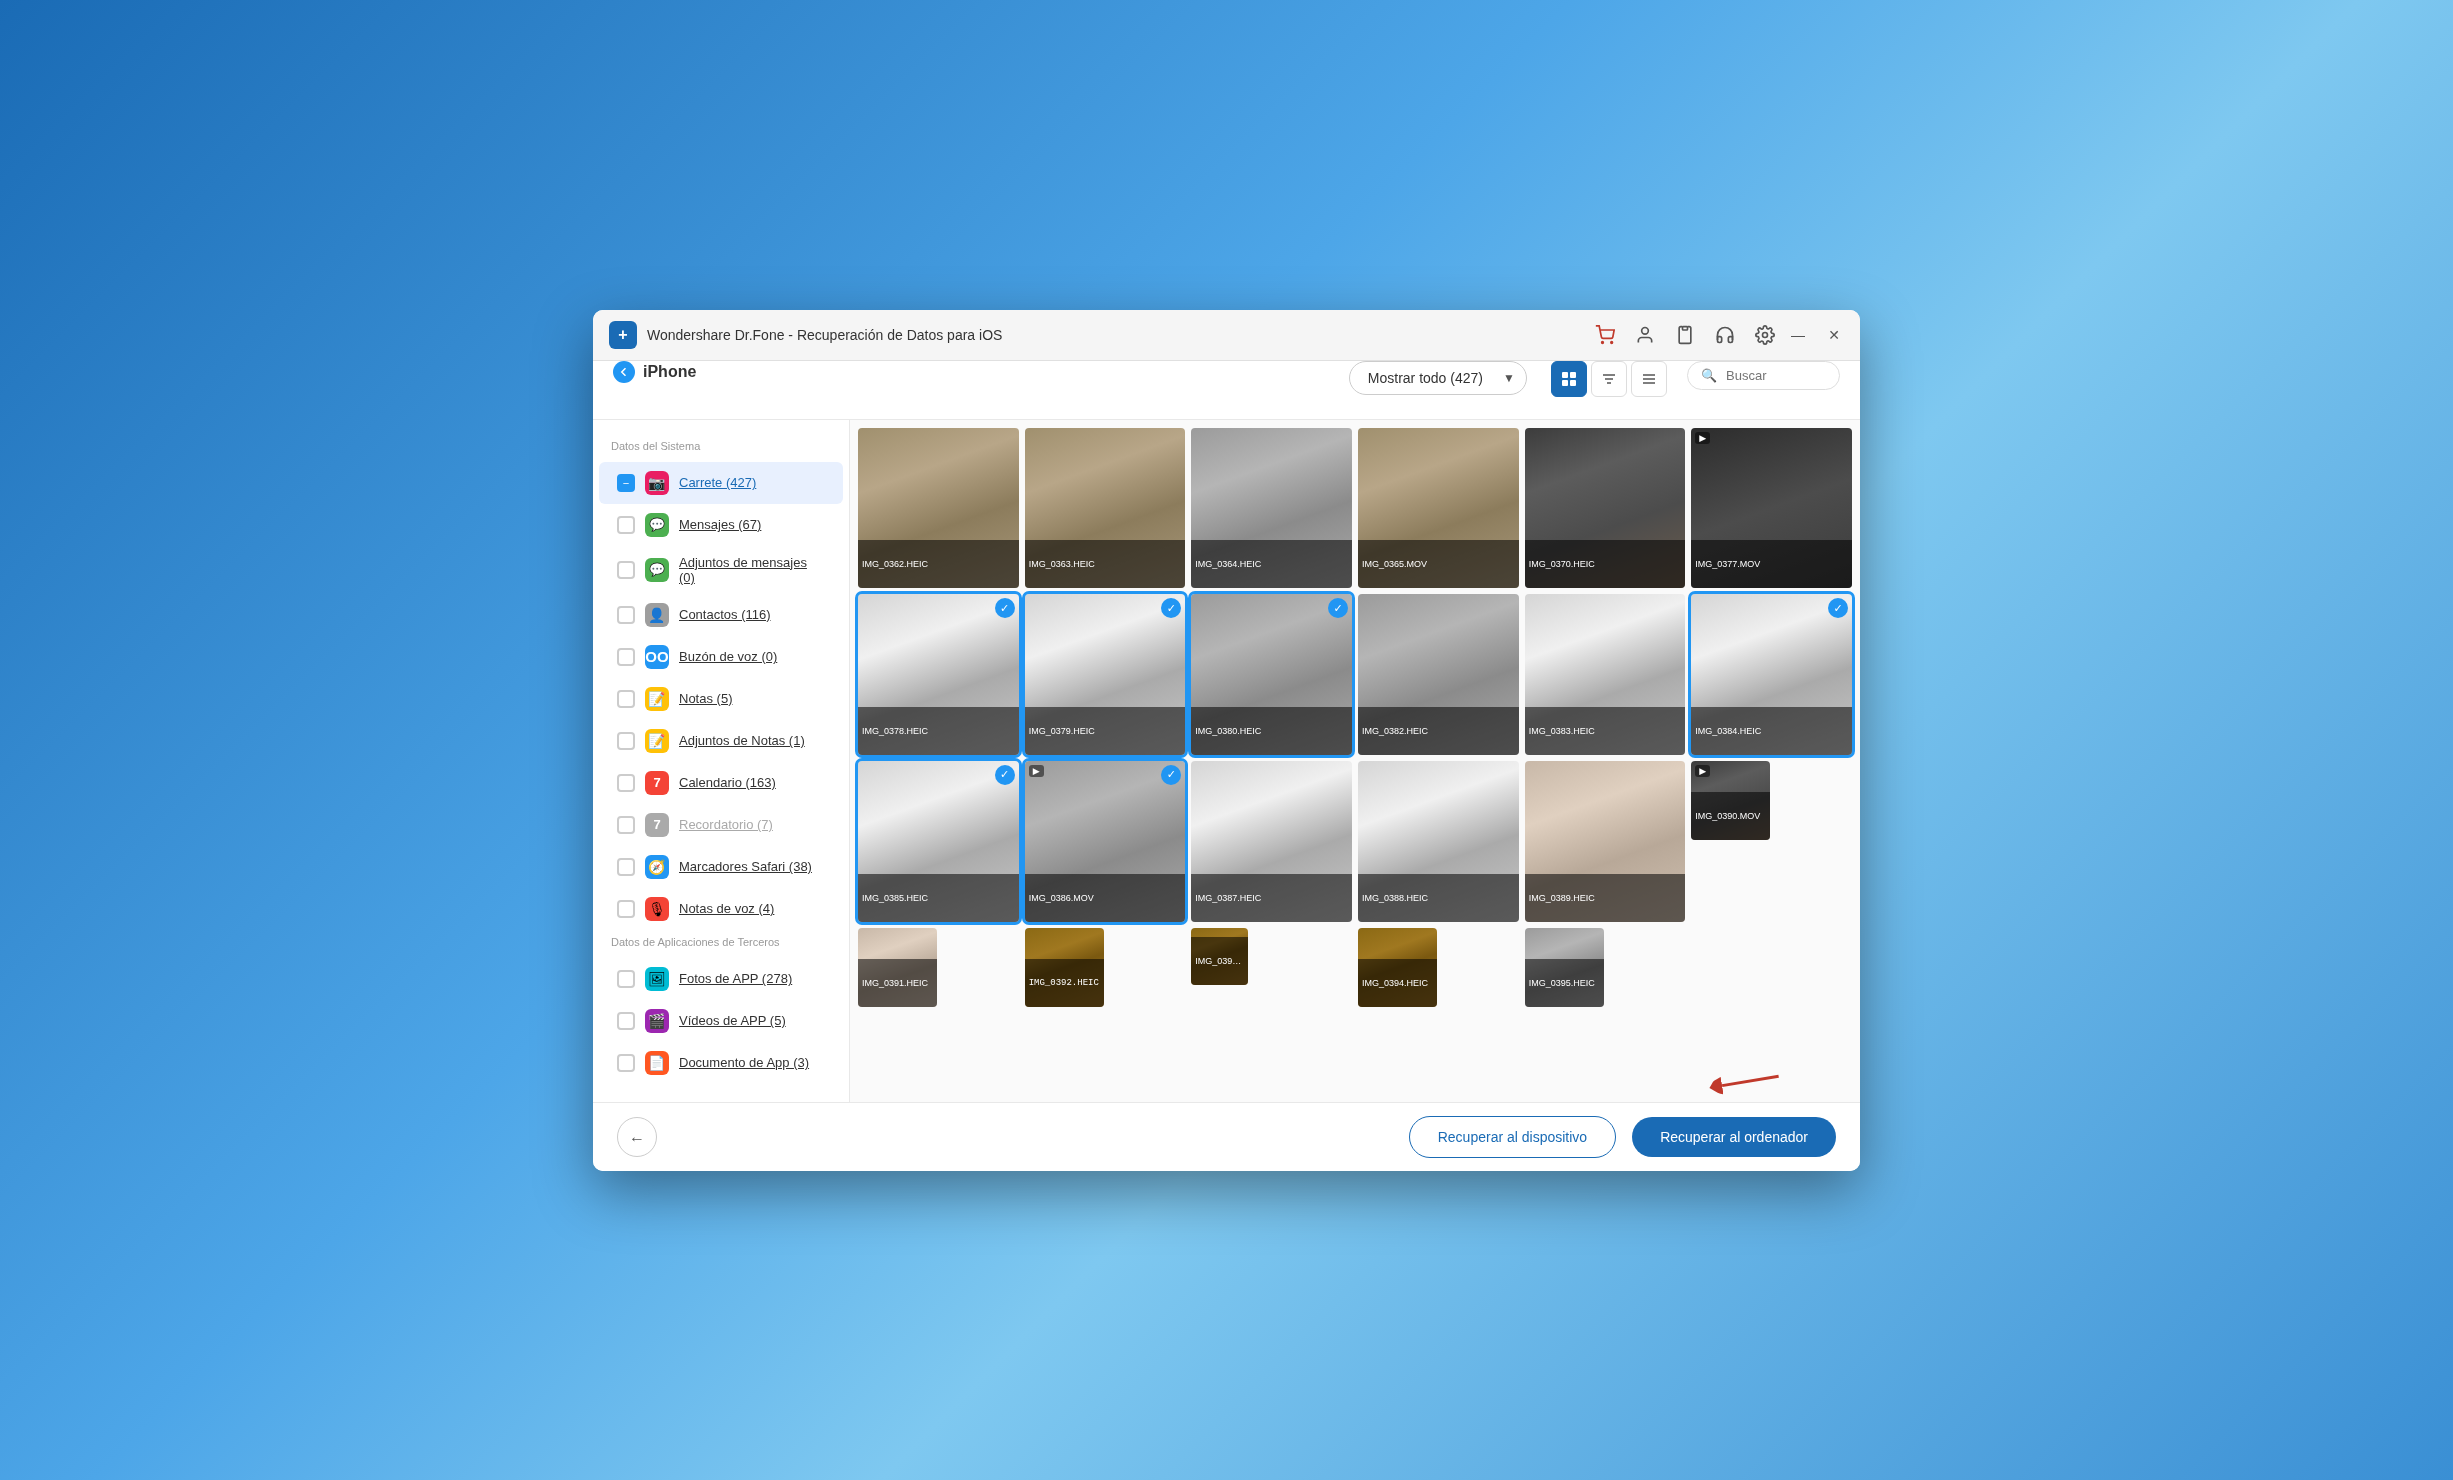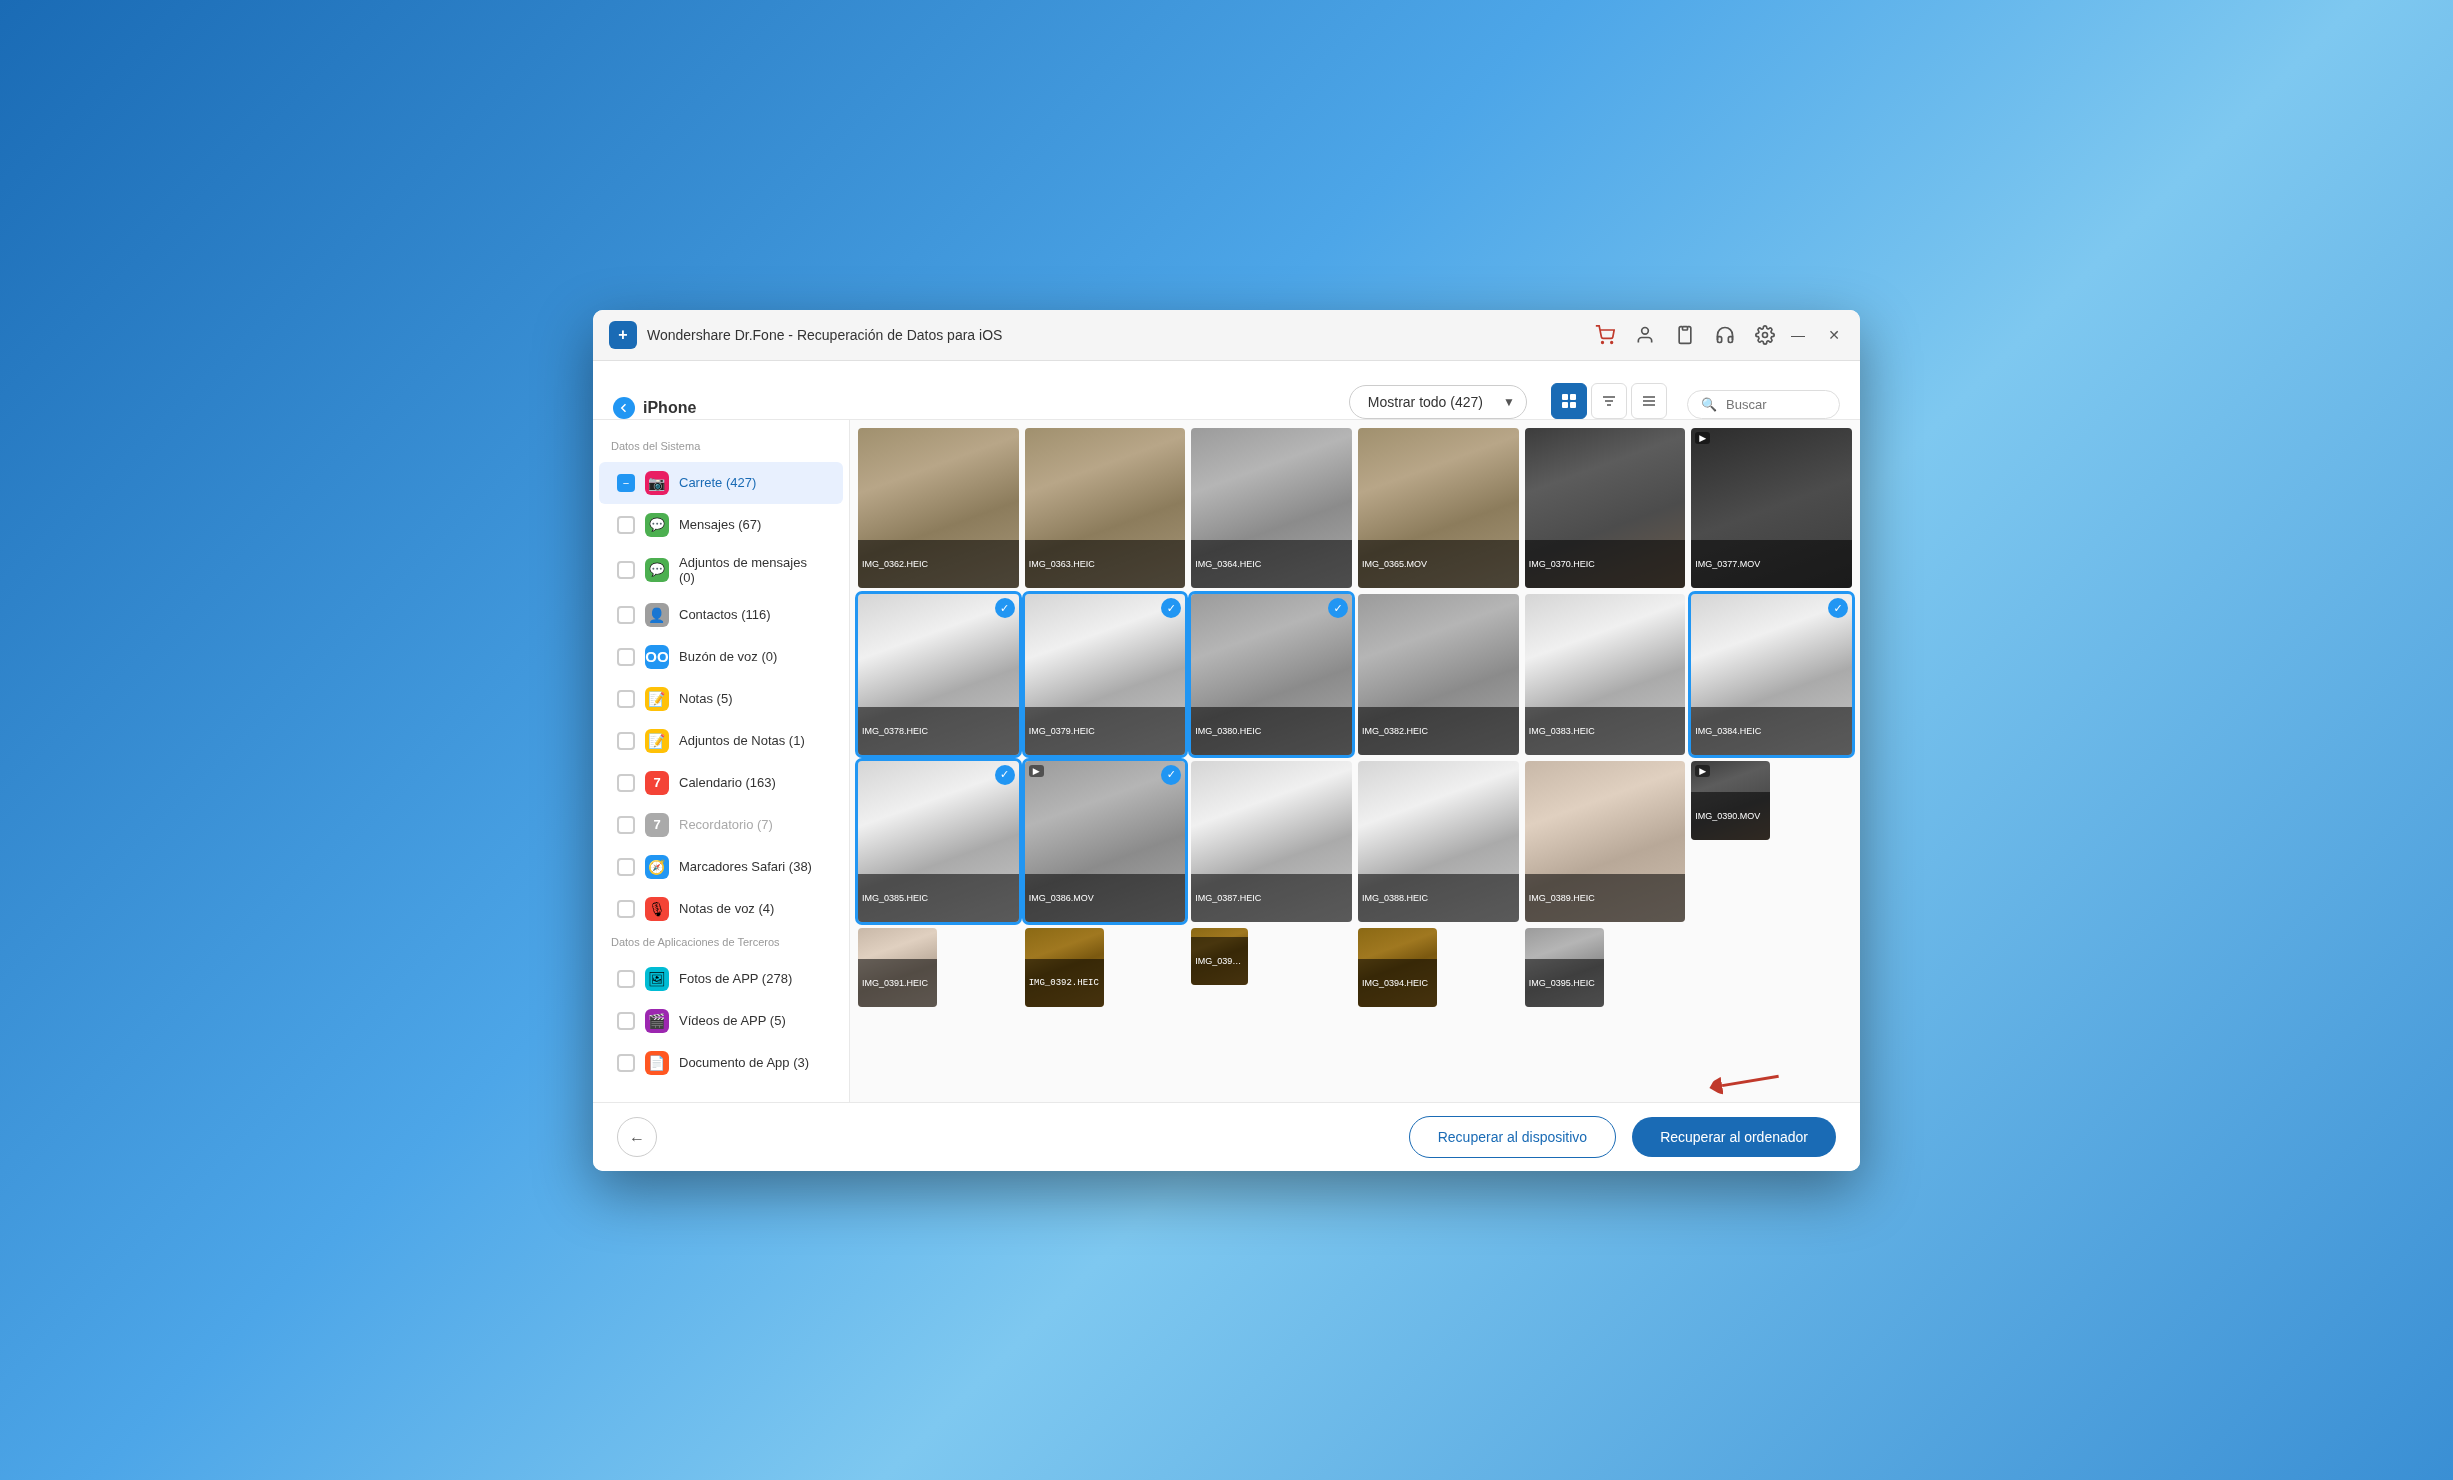--- a/index.html
+++ b/index.html
@@ -84,21 +84,21 @@
       color: #555;
       font-size: 14px;
     }
 
     
     .toolbar {
       height: 59px;
       background: #fff;
       border-bottom: 1px solid #e8e8e8;
       display: flex;
-      align-items: flex-end;
+      align-items: flex-start;
       padding: 0 20px;
       gap: 12px;
       flex-shrink: 0;
     }
     .device-label {
       display: flex;
       align-items: center;
       gap: 8px;
       font-size: 16px;
       font-weight: 600;
@@ -239,20 +239,21 @@
       display: flex;
       align-items: center;
       justify-content: center;
       font-size: 14px;
       flex-shrink: 0;
     }
     .sidebar-item-label {
       font-size: 13px;
       color: #333;
       flex: 1;
+      text-decoration: underline;
     }
     .sidebar-item.active .sidebar-item-label { color: #1a6bb5; font-weight: 500; }
 
     
     .photo-area {
       flex: 1;
       overflow-y: auto;
       padding: 8px;
       background: #fafafa;
     }

